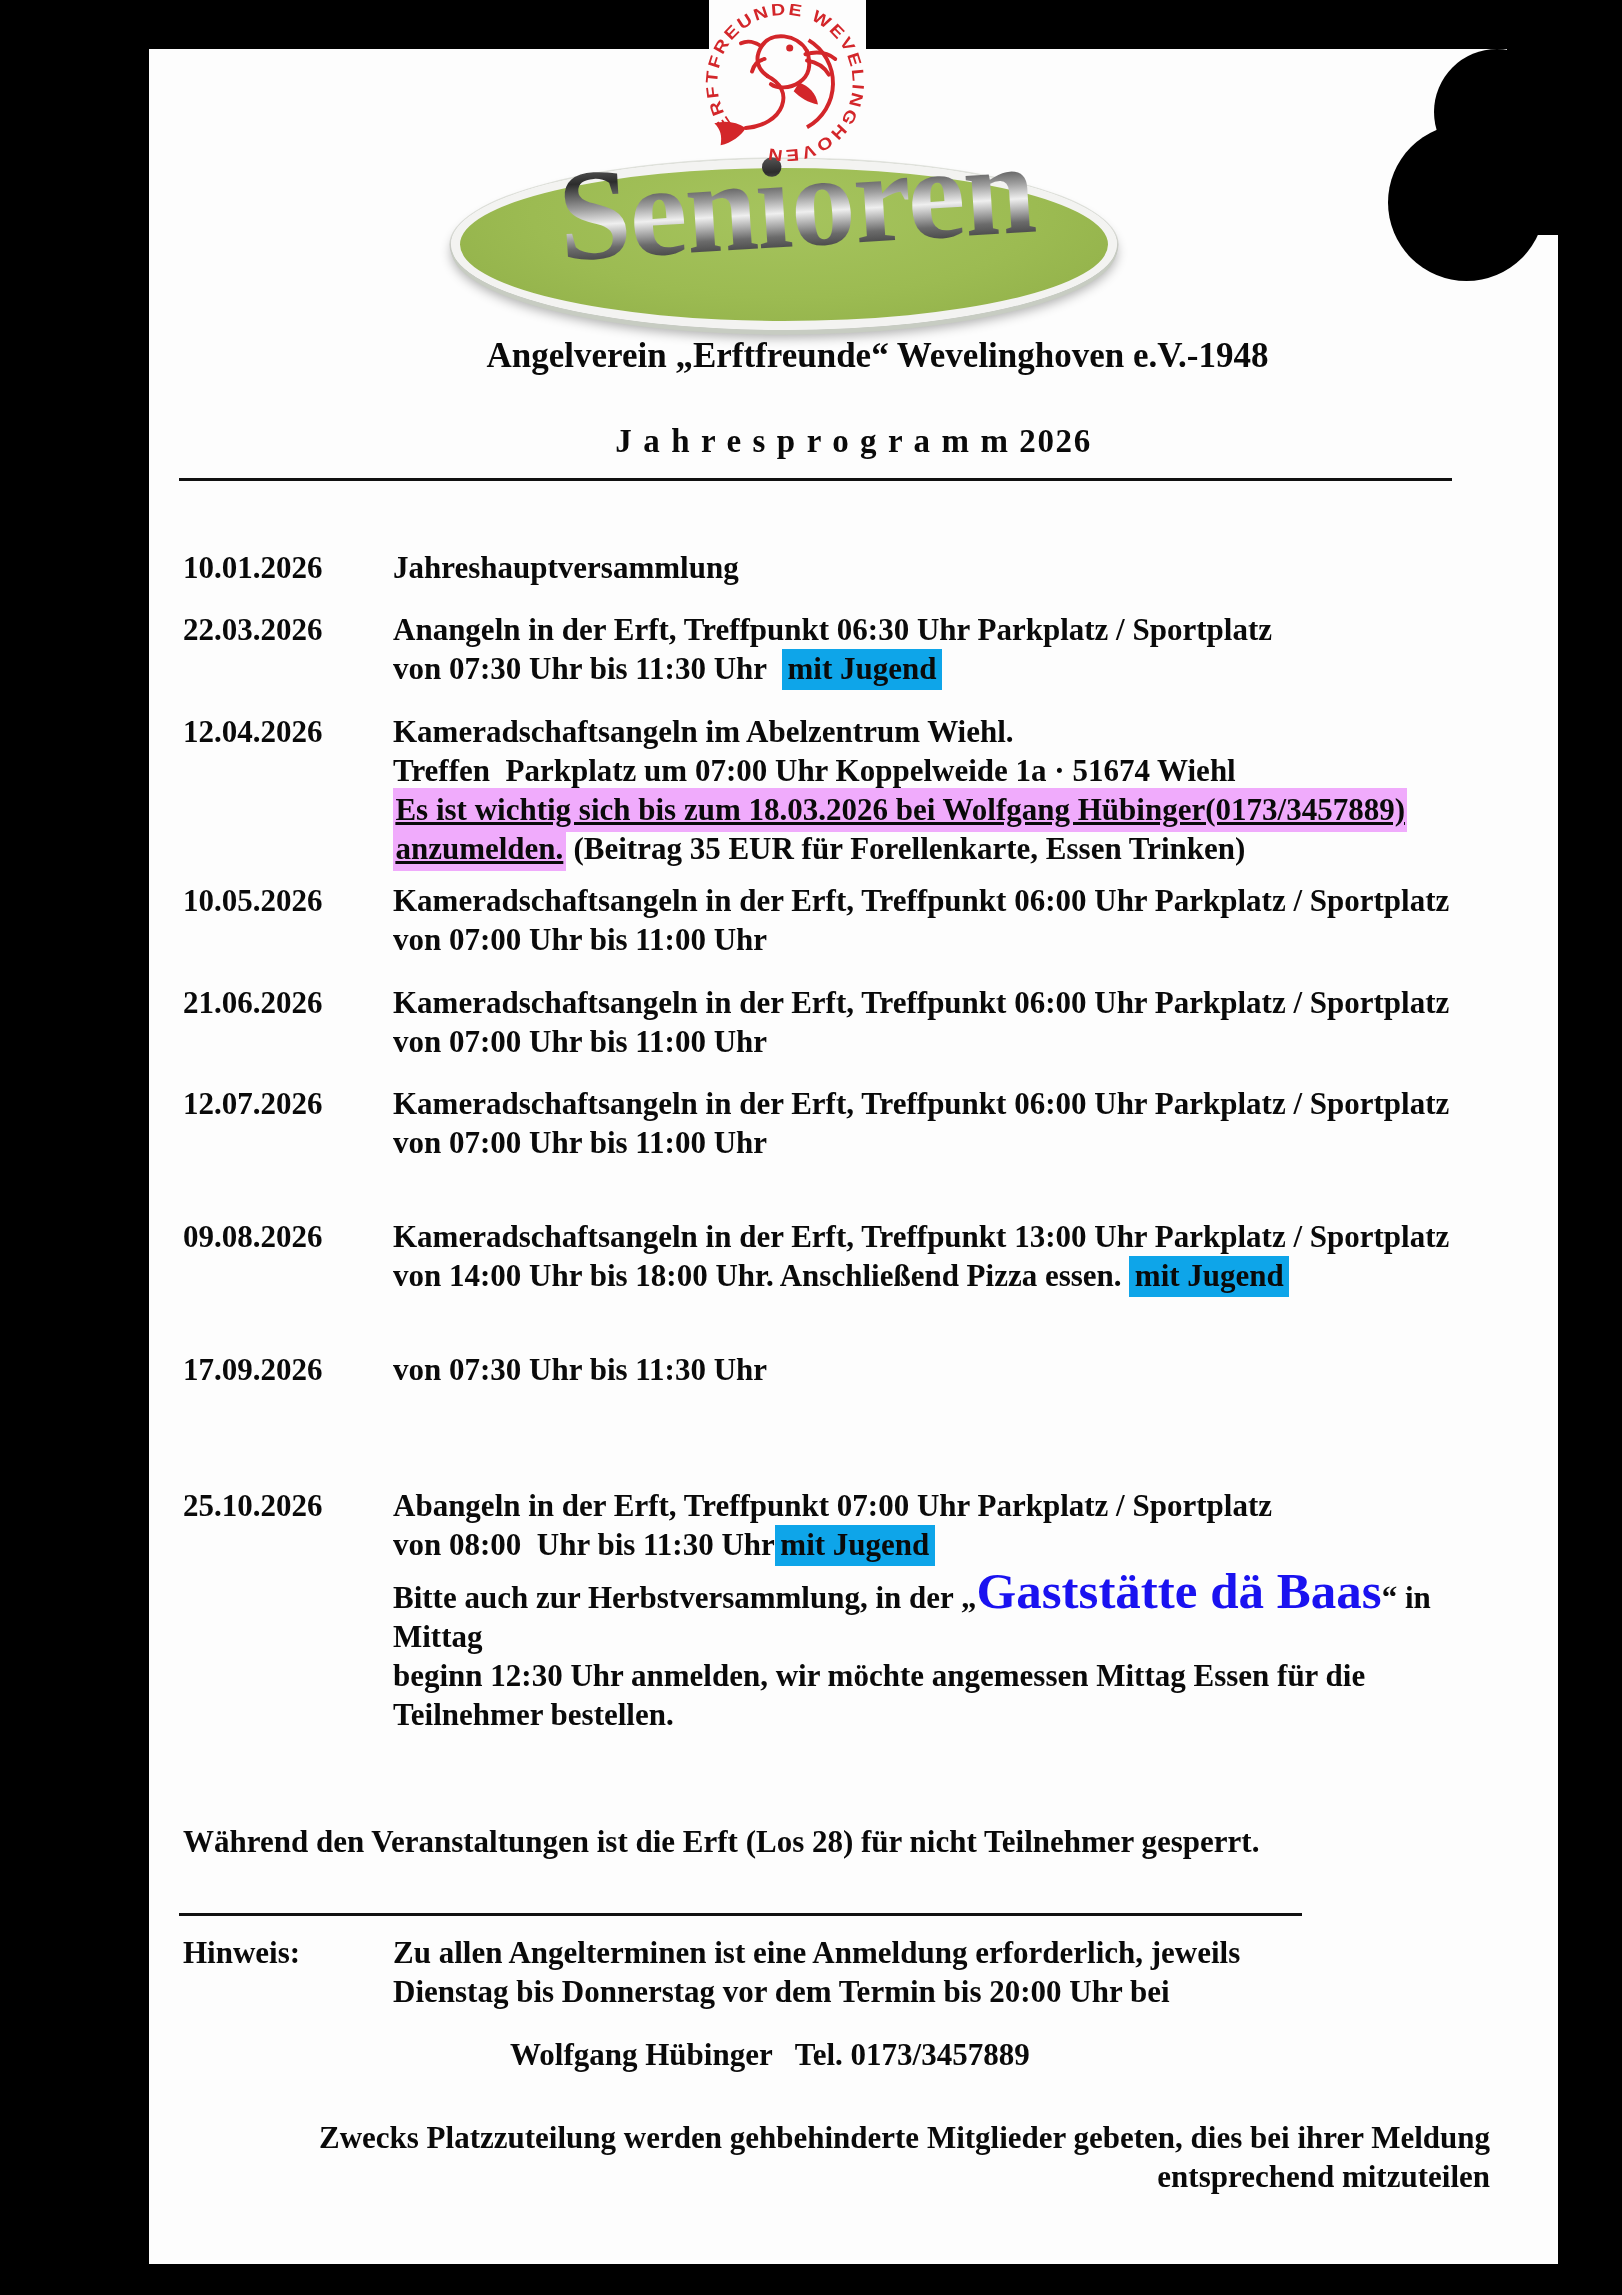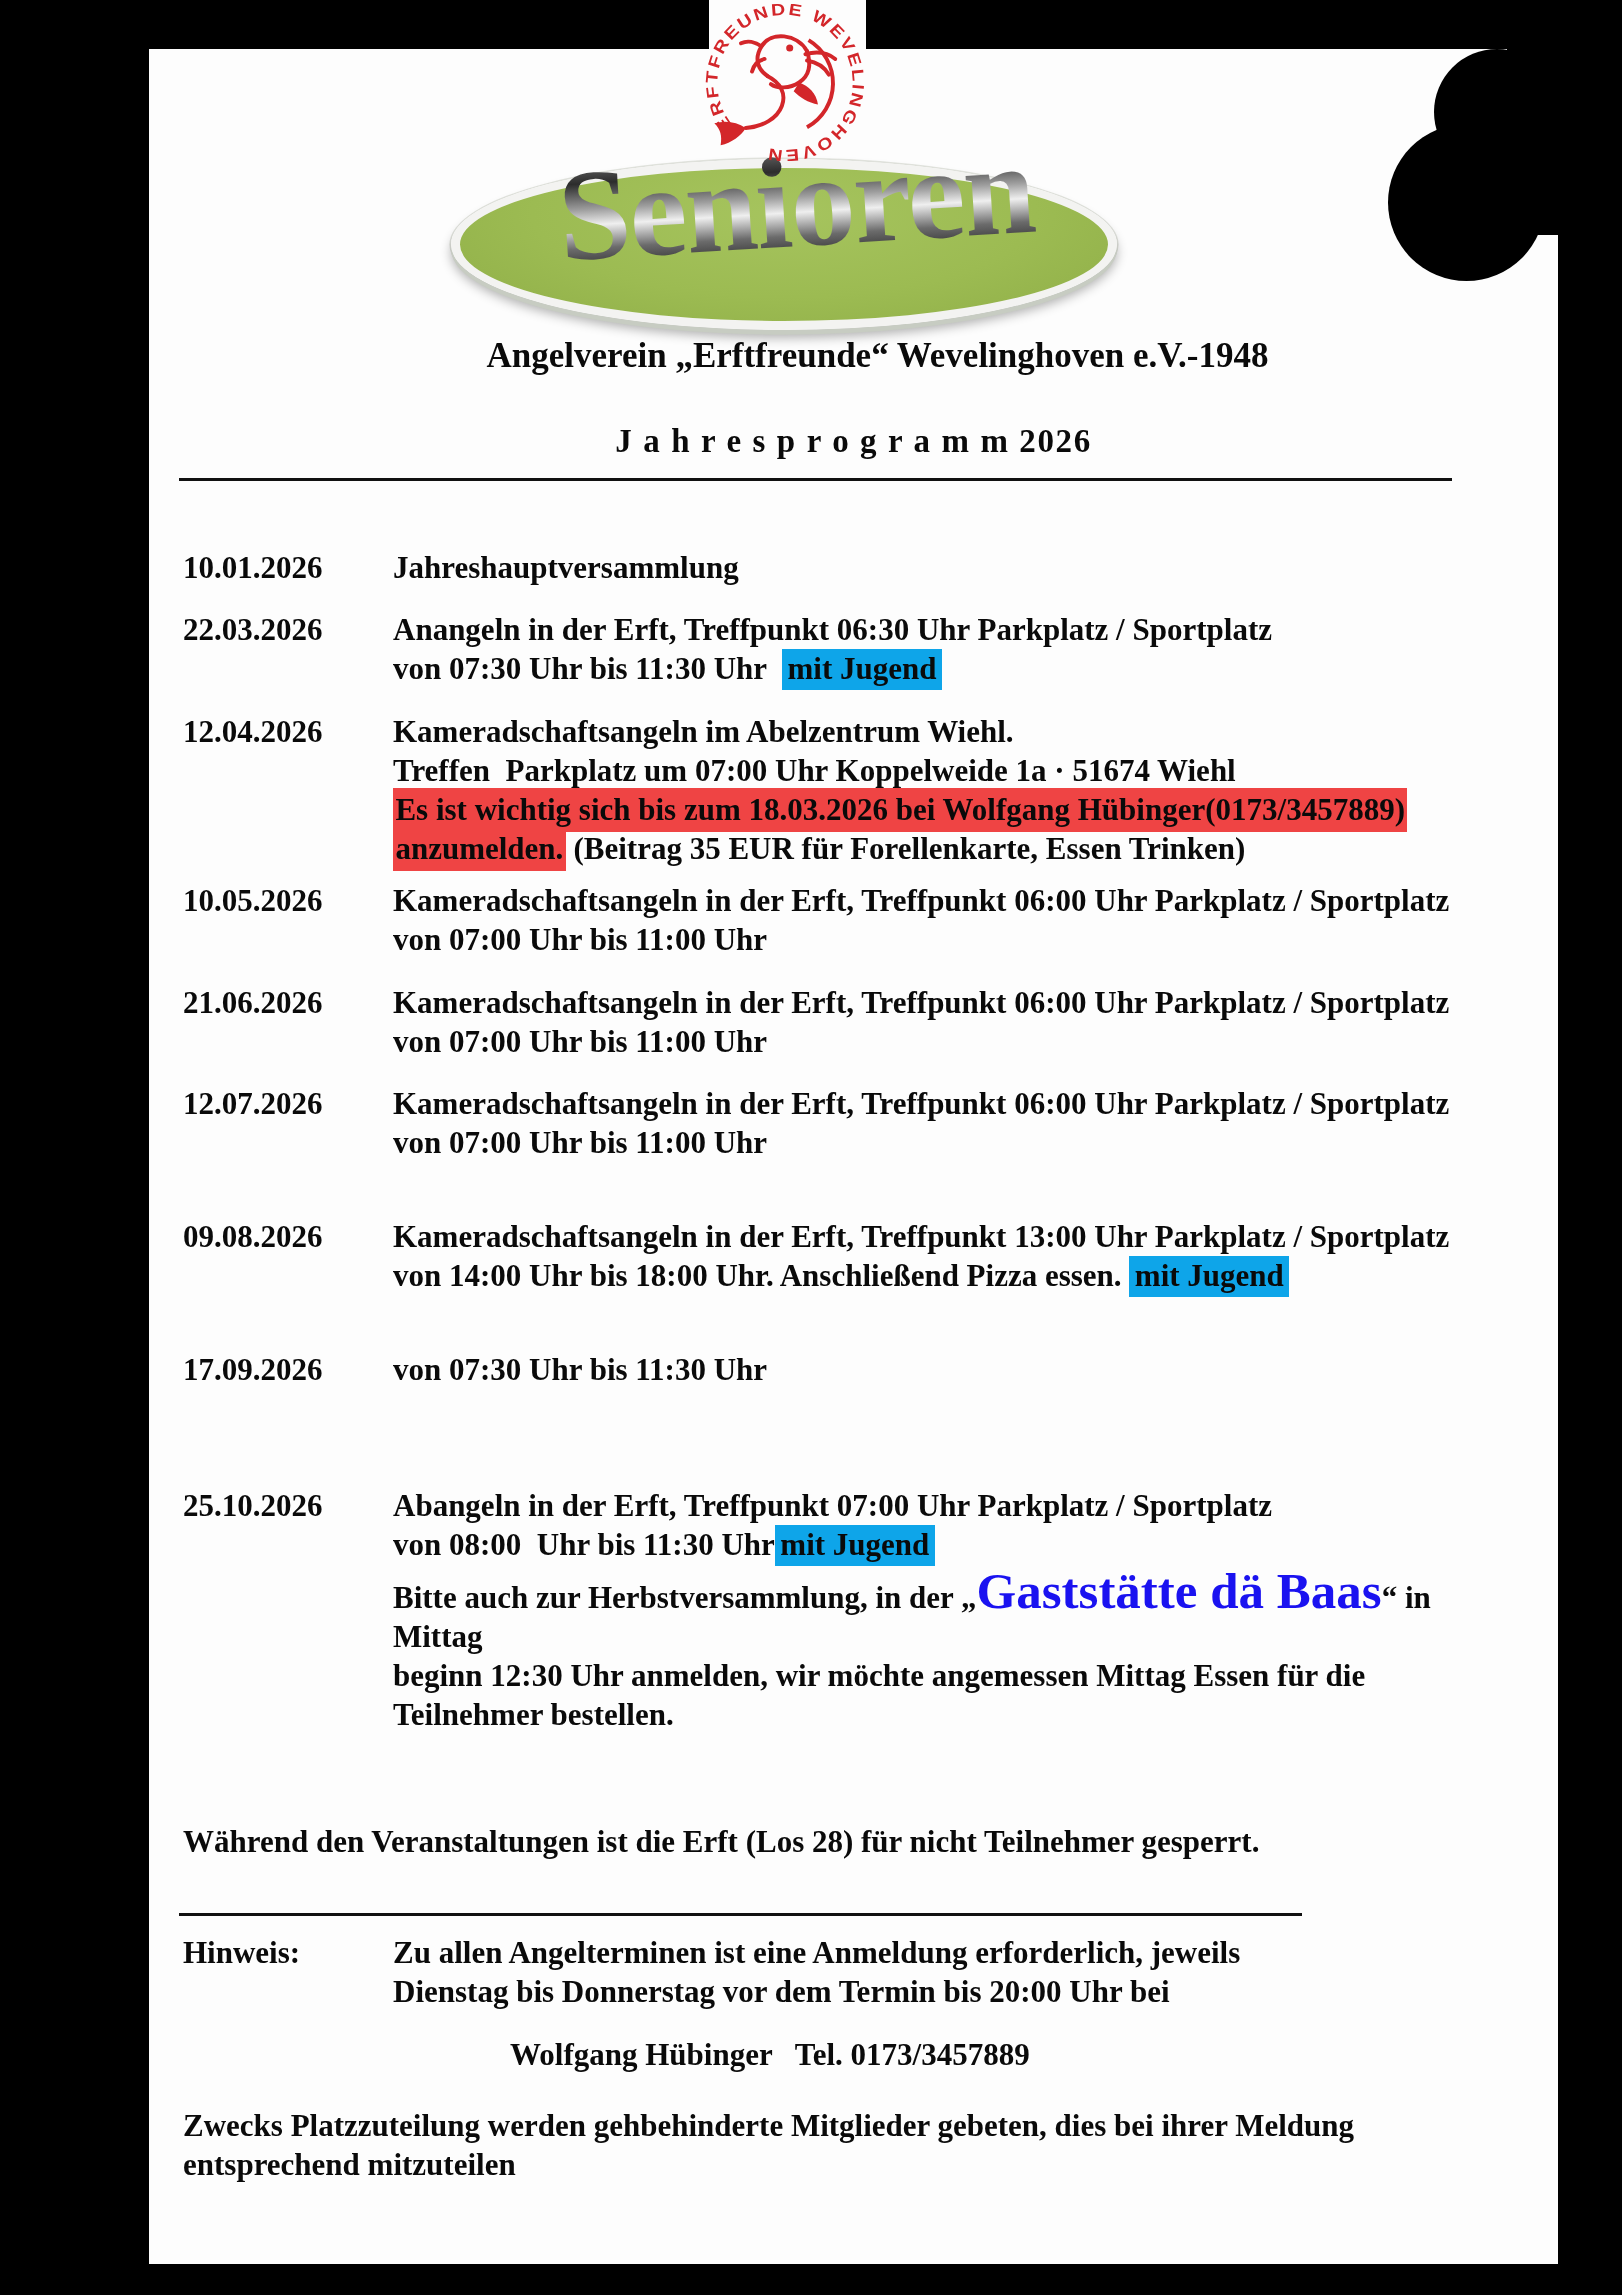--- a/index.html
+++ b/index.html
@@ -27,29 +27,29 @@
   .program-title{position:absolute;left:0;top:374px;width:100%;text-align:center;font-size:33px;letter-spacing:1.6px;}
   .sep{position:absolute;background:#111;height:3.1px;}
   .sep-1{left:30px;top:429px;width:1273px;}
   
   .flow{position:absolute;left:0;top:475px;width:1341px;font-size:31px;line-height:39px;}
   .event{display:flex;}
   .event-date{flex:none;width:210px;padding-left:34px;}
   .event-text{flex:1;white-space:pre-wrap;}
   .m-sm{margin-top:13.3px}.m-md{margin-top:23.6px}.m-lg{margin-top:55px}.m-xl{margin-top:97px}
   .hl-g{background:#0ea5e9;color:#0a0a0a;padding:2.4px 5.5px 3.9px 5.5px;}
-  .hl-y{background:#ef4444;color:#0a0a0a;padding:3.9px 2.4px 5.5px 2.4px;}
+  .hl-y{background:#f0abfc;color:#0a0a0a;padding:3.9px 2.4px 5.5px 2.4px;text-decoration:underline;}
   .seg-b{color:#1a12f0;font-size:51px;line-height:0;}
   .closure{margin-top:88px;padding-left:34px;}
   .sep-2{position:static;margin:52px 0 0 30px;width:1123px;height:3.1px;background:#111;}
   .hinweis{display:flex;margin-top:17.3px;}
   .hinweis-label{flex:none;width:210px;padding-left:34px;}
   .hinweis-text{flex:1;white-space:pre-wrap;}
   .contact{margin-top:23.6px;padding-left:361px;white-space:pre-wrap;}
-  .footer-note{margin-top:32px;padding-left:34px;white-space:pre-wrap;}
+  .footer-note{margin-top:44px;padding-left:34px;white-space:pre-wrap;text-align:right;}
 </style>
 </head>
 <body>
 
 <div class="canvas">
 
   <div class="page">
 
     <div class="banner">
       <span class="banner-text">Senioren</span>

